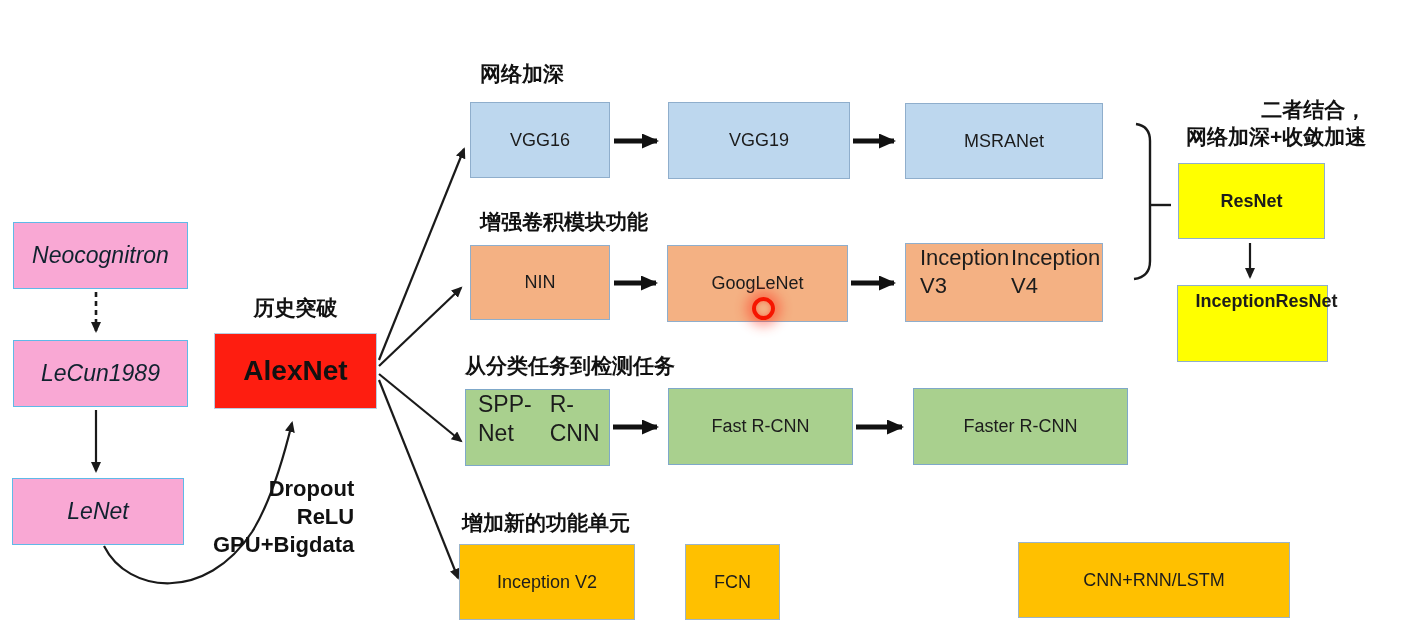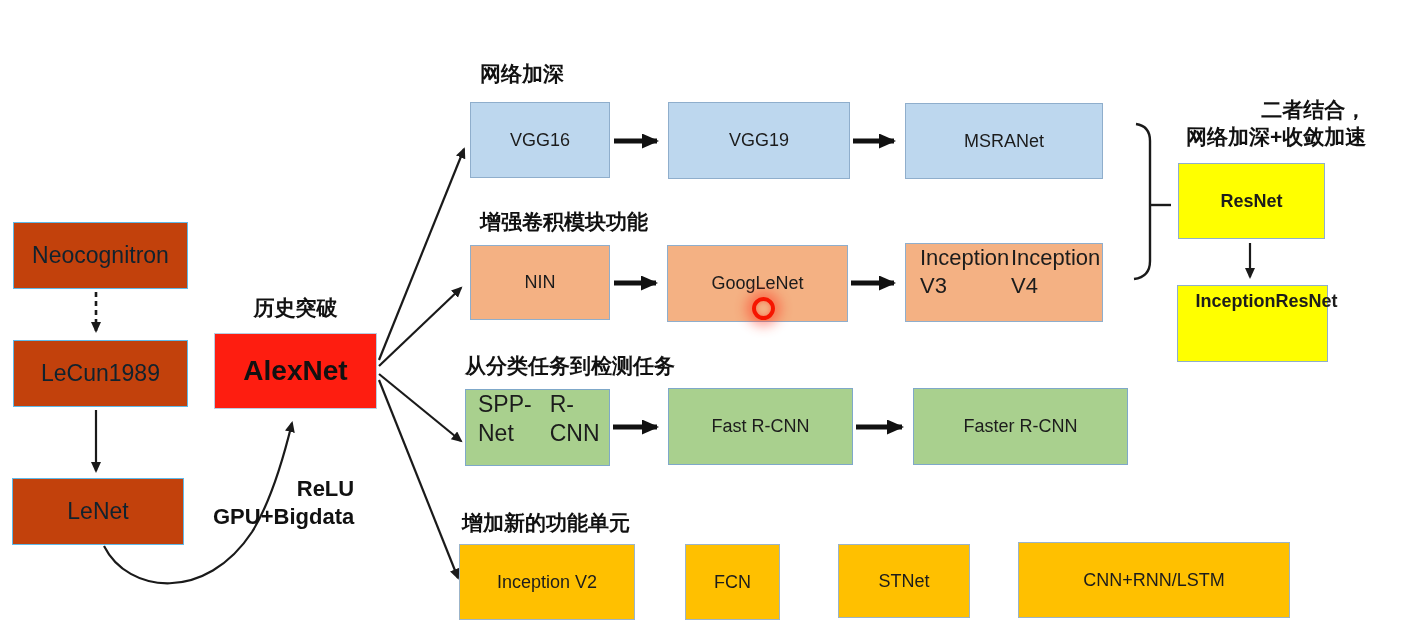--- a/index.html
+++ b/index.html
@@ -7,21 +7,21 @@
     position:relative;width:1419px;height:635px;background:#ffffff;overflow:hidden;
     font-family:"Liberation Sans","DejaVu Sans",sans-serif;color:#1a1a1a;
   }
   .arrows{position:absolute;left:0;top:0;width:1419px;height:635px;pointer-events:none;}
   .node{
     position:absolute;display:flex;align-items:center;justify-content:center;
     box-sizing:border-box;border:1.5px solid #8FAECC;font-size:18px;color:#1c1c1c;
     line-height:1.15;text-align:center;
   }
   .node.multiline{align-items:flex-start;justify-content:center;text-align:left;}
-  .bright-blue{background:#c2410c;border-color:#5FB9E8;font-size:23px;color:#10222e;}
+  .bright-blue{background:#f9a8d4;border-color:#5FB9E8;font-size:23px;color:#10222e;font-style:italic;}
   .light-blue{background:#BDD7EE;}
   .orange{background:#F4B183;}
   .green{background:#A9D08E;border-color:#7FA8C9;}
   .amber{background:#FFC000;border-color:#9BB4C9;}
   .yellow{background:#FFFF00;border-color:#8FAECC;font-weight:bold;}
   .red{background:#FE1D10;border-color:#B9CDE2;font-weight:bold;font-size:28px;color:#111;}
   .caption{
     position:absolute;font-weight:bold;font-size:21px;color:#111;white-space:nowrap;line-height:27px;text-align:right;
   }
   .click-ring{
@@ -76,20 +76,21 @@
   </div>
   <div class="node bright-blue" style="left:12px;top:478px;width:172px;height:67px">
     <span>LeNet</span>
   </div>
 
   <div class="caption" style="left:214px;top:294px;width:163px;text-align:center;">历史突破</div>
   <div class="node red" style="left:214px;top:333px;width:163px;height:76px">
     <span>AlexNet</span>
   </div>
   <div class="caption" style="left:213px;top:475px;font-size:22px;line-height:28px;">
+    <div>Dropout</div>
     <div>ReLU</div>
     <div>GPU+Bigdata</div>
   </div>
 
   <div class="caption" style="left:480px;top:60px;">网络加深</div>
   <div class="node light-blue" style="left:470px;top:102px;width:140px;height:76px">
     <span>VGG16</span>
   </div>
   <div class="node light-blue" style="left:668px;top:102px;width:182px;height:77px">
     <span>VGG19</span>
@@ -124,23 +125,20 @@
     <span>Faster R-CNN</span>
   </div>
 
   <div class="caption" style="left:462px;top:509px;">增加新的功能单元</div>
   <div class="node amber" style="left:459px;top:544px;width:176px;height:76px">
     <span>Inception V2</span>
   </div>
   <div class="node amber" style="left:685px;top:544px;width:95px;height:76px">
     <span>FCN</span>
   </div>
-  <div class="node amber" style="left:838px;top:544px;width:132px;height:74px">
-    <span>STNet</span>
-  </div>
   <div class="node amber" style="left:1018px;top:542px;width:272px;height:76px">
     <span>CNN+RNN/LSTM</span>
   </div>
 
   <div class="caption" style="left:1186px;top:96px;line-height:27px;">
     <div>二者结合，</div>
     <div>网络加深+收敛加速</div>
   </div>
   <div class="node yellow" style="left:1178px;top:163px;width:147px;height:76px">
     <span>ResNet</span>

